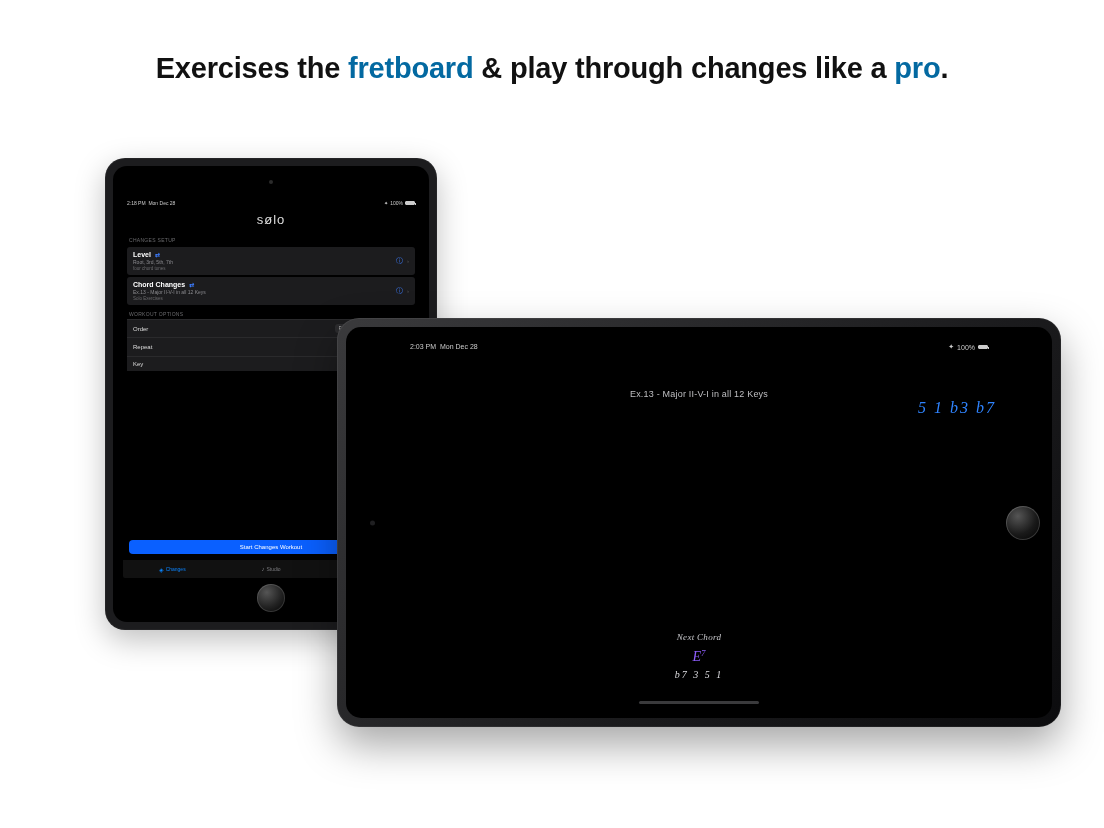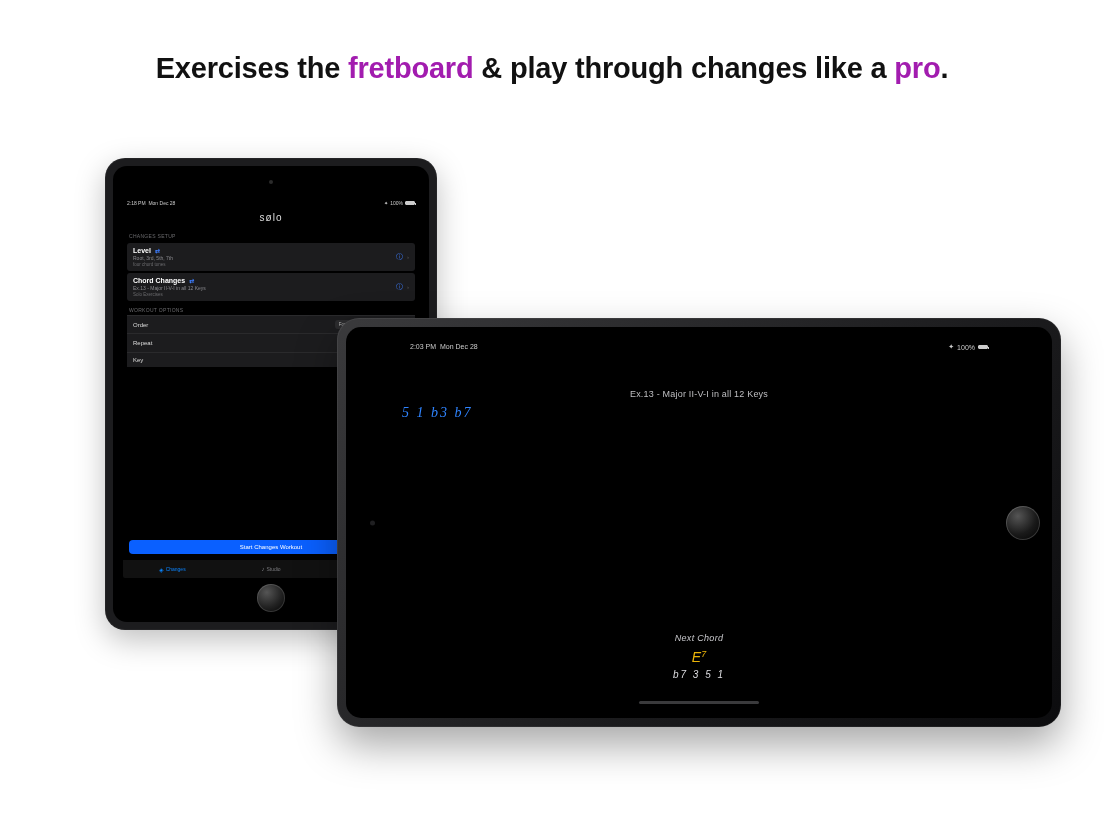--- a/index.html
+++ b/index.html
@@ -12,21 +12,21 @@
       position: relative;
     }
     .headline {
       text-align: center;
       font-size: 29px;
       font-weight: 700;
       color: #111;
       padding-top: 52px;
       letter-spacing: -0.2px;
     }
-    .accent { color: #a21caf; }
+    .accent { color: #0369a1; }
 
     
     .ipad-portrait {
       position: absolute;
       left: 105px;
       top: 158px;
       width: 332px;
       height: 472px;
       background: #1c1c1e;
       border-radius: 20px;
@@ -79,21 +79,21 @@
       width: 10px; height: 4px;
       border: 0.5px solid #ccc;
       border-radius: 1px;
       position: relative;
     }
     .batt::after {
       content: ""; position: absolute; right: -1.5px; top: 1px;
       width: 1px; height: 2px; background: #ccc;
     }
     .batt-fill { display:block; width: 100%; height:100%; background:#ccc; }
-    .app-title { text-align: center; font-size: 10px; color: #ddd; letter-spacing: 1px; padding: 4px 0 6px; }
+    .app-title { text-align: center; font-size: 13px; color: #ddd; letter-spacing: 1px; padding: 4px 0 6px; }
 
     .section-label { color: #6a6a6d; font-size: 5px; text-transform: uppercase; padding: 4px 6px 2px; letter-spacing: .3px; }
     .card {
       background: #1c1c1e;
       margin: 2px 4px;
       border-radius: 3px;
       padding: 4px 6px;
       display: flex; justify-content: space-between; align-items: center;
     }
     .card .left { display: flex; flex-direction: column; gap: 1px; }
@@ -190,31 +190,31 @@
       text-align: center;
       color: #f0f0f2;
       font-family: Georgia, "Times New Roman", serif;
       margin-top: 52px;
       font-weight: 400;
       line-height: 1;
     }
     .chord-main .root { font-size: 62px; font-style: italic; }
     .chord-main .qual { font-size: 36px; font-style: italic; vertical-align: 22px; letter-spacing: 1px; }
     .degrees {
-      text-align: left;
+      text-align: right;
       color: #2f84ff;
       font-style: italic;
       font-family: Georgia, "Times New Roman", serif;
-      font-size: 14px;
-      margin-top: 6px;
+      font-size: 16px;
+      margin-top: 0;
       letter-spacing: 2px;
     }
-    .next-block { position: absolute; bottom: 28px; left: 0; right: 0; text-align: center; font-family: Liberation Sans, sans-serif;}
+    .next-block { position: absolute; bottom: 28px; left: 0; right: 0; text-align: center; font-family: Liberation Serif, serif;}
     .next-label { color: #c8c8cc; font-size: 9px; font-style: italic; margin-bottom: 6px; letter-spacing: .3px;}
-    .next-chord { color: #eab308; font-style: italic; font-size: 14px; }
+    .next-chord { color: #8b5cf6; font-style: italic; font-size: 14px; }
     .next-chord sup { font-size: 9px; vertical-align: 5px; }
     .next-degrees { color: #dcdce0; font-style: italic; font-size: 10px; letter-spacing: 2px; margin-top: 4px; }
     .home-ind { position: absolute; bottom: 4px; left: 50%; transform: translateX(-50%); width: 120px; height: 3px; background: #3a3a3c; border-radius: 2px; }
   </style>
 </head>
 <body>
 
 <h1 class="headline">
   <span>Exercises the </span><span class="accent">fretboard</span><span> &amp; play through changes like a </span><span class="accent">pro</span><span>.</span>
 </h1>

